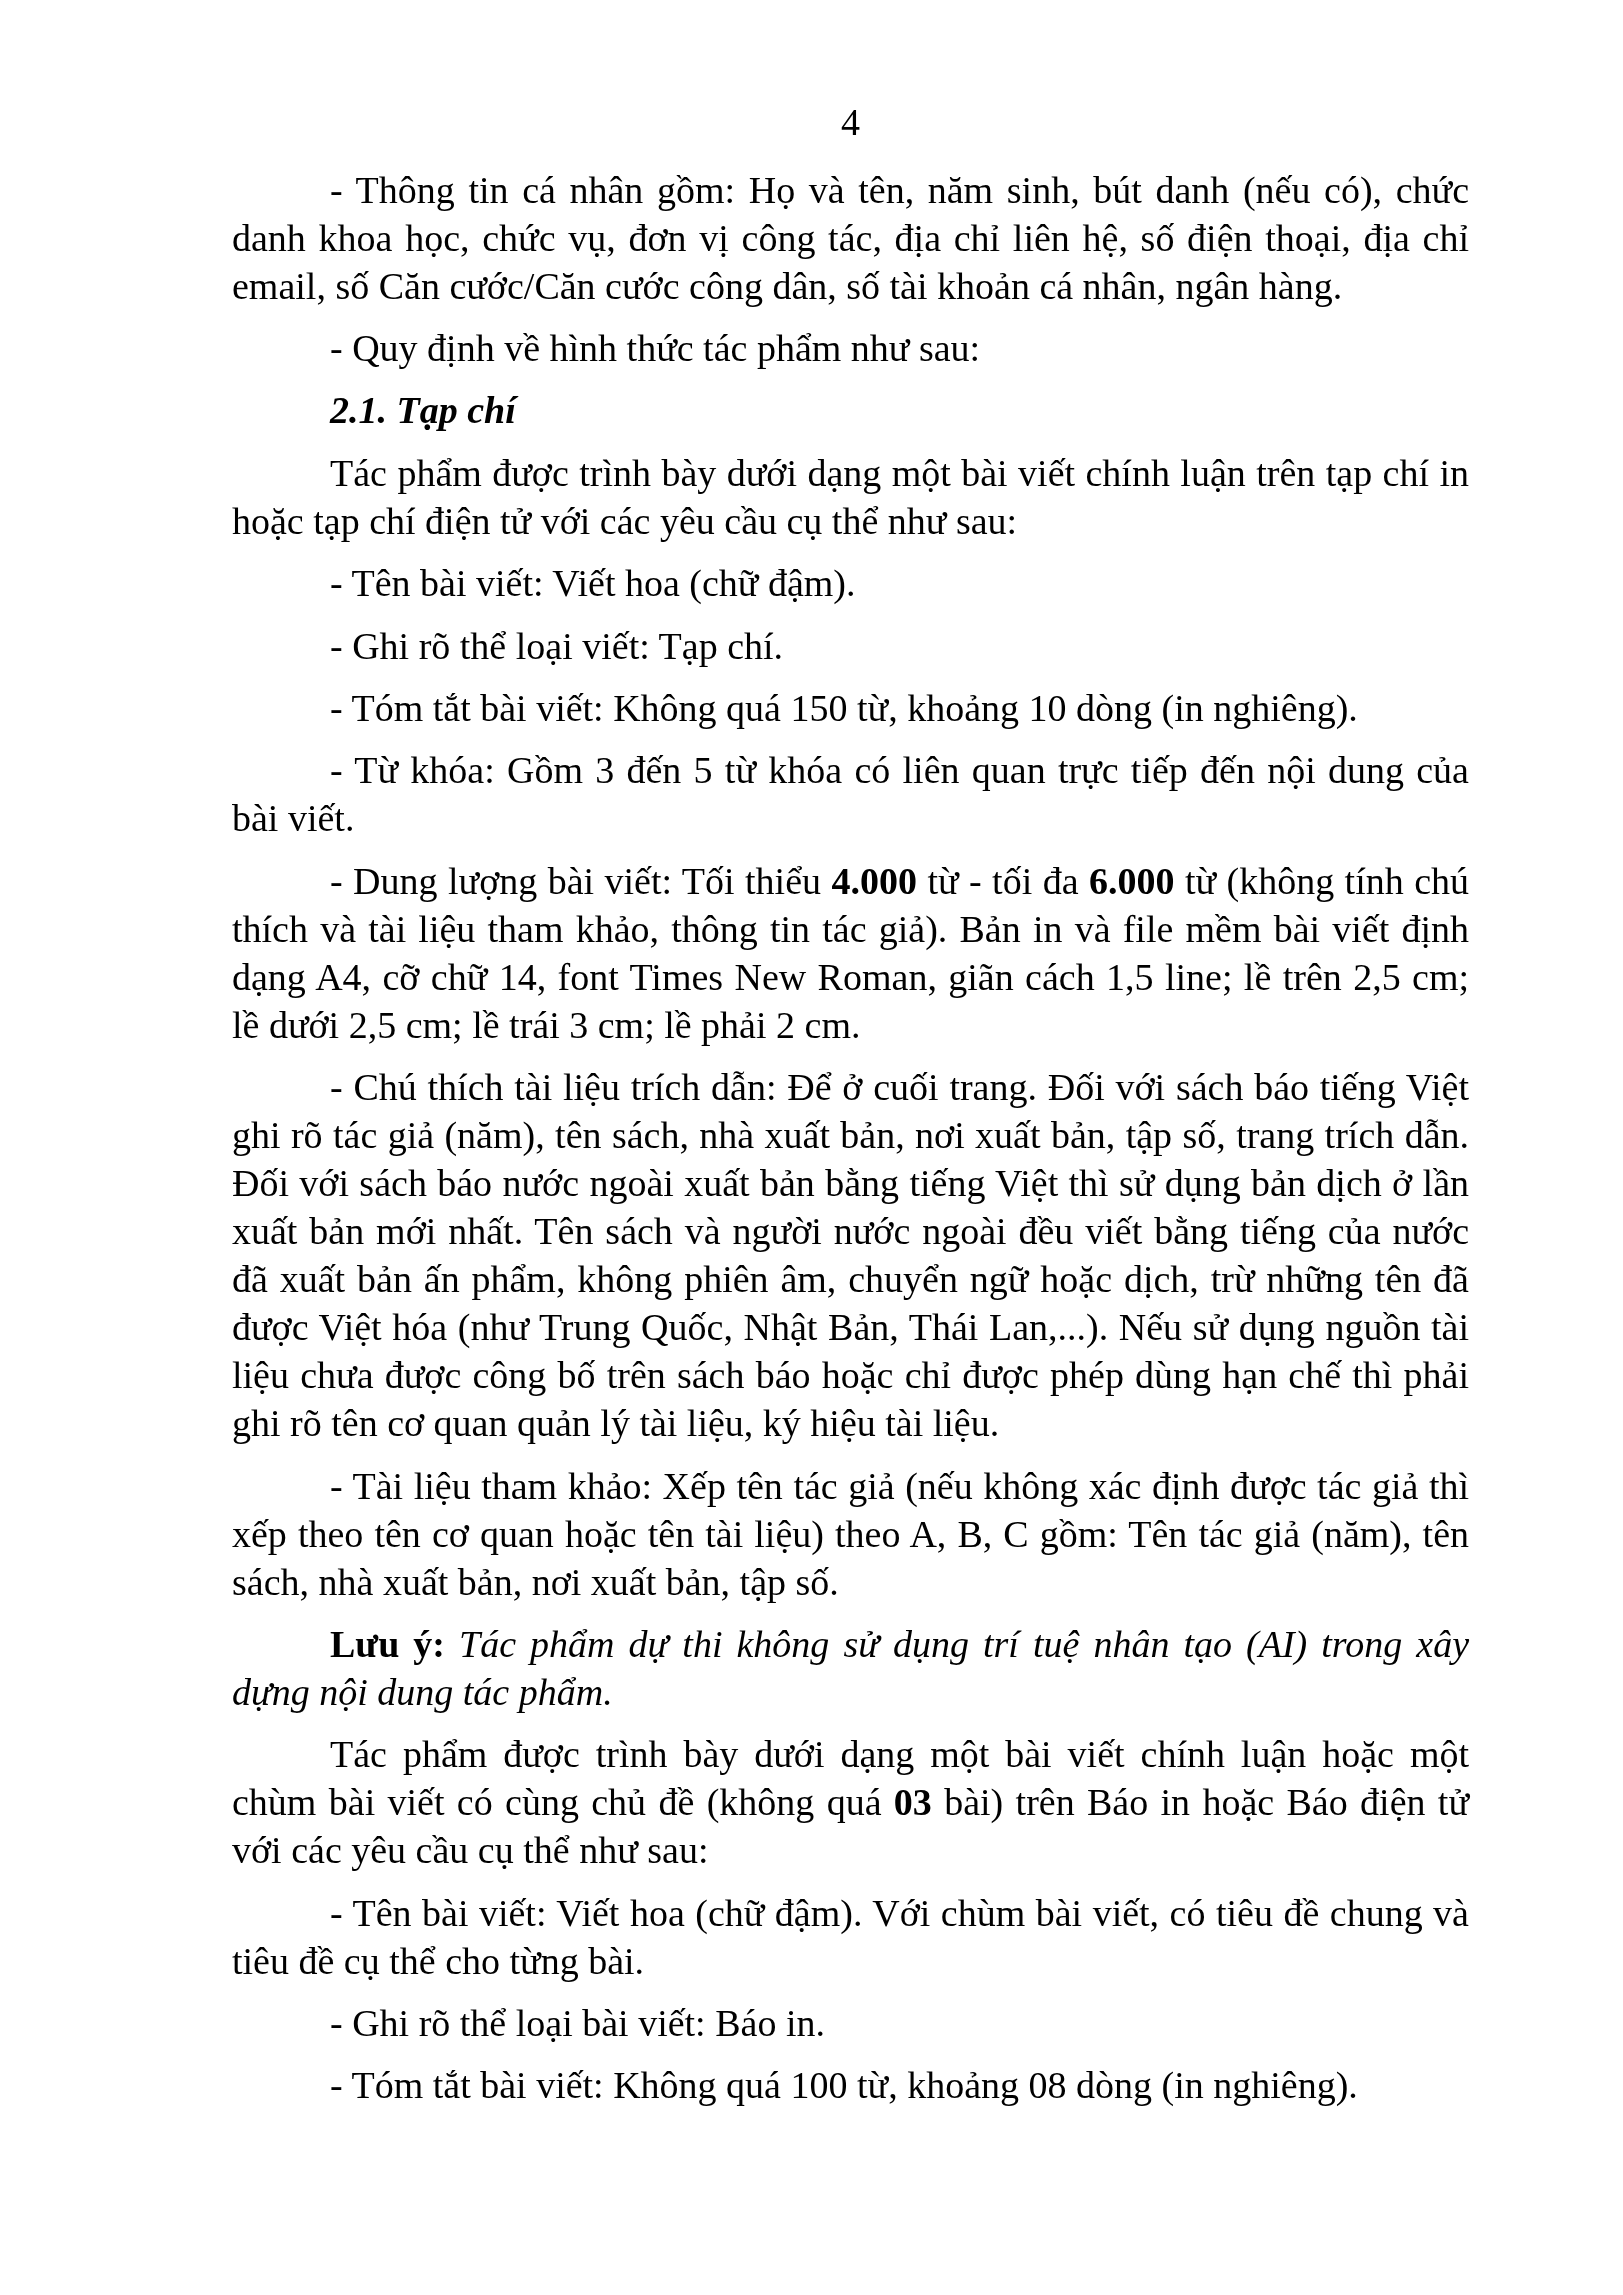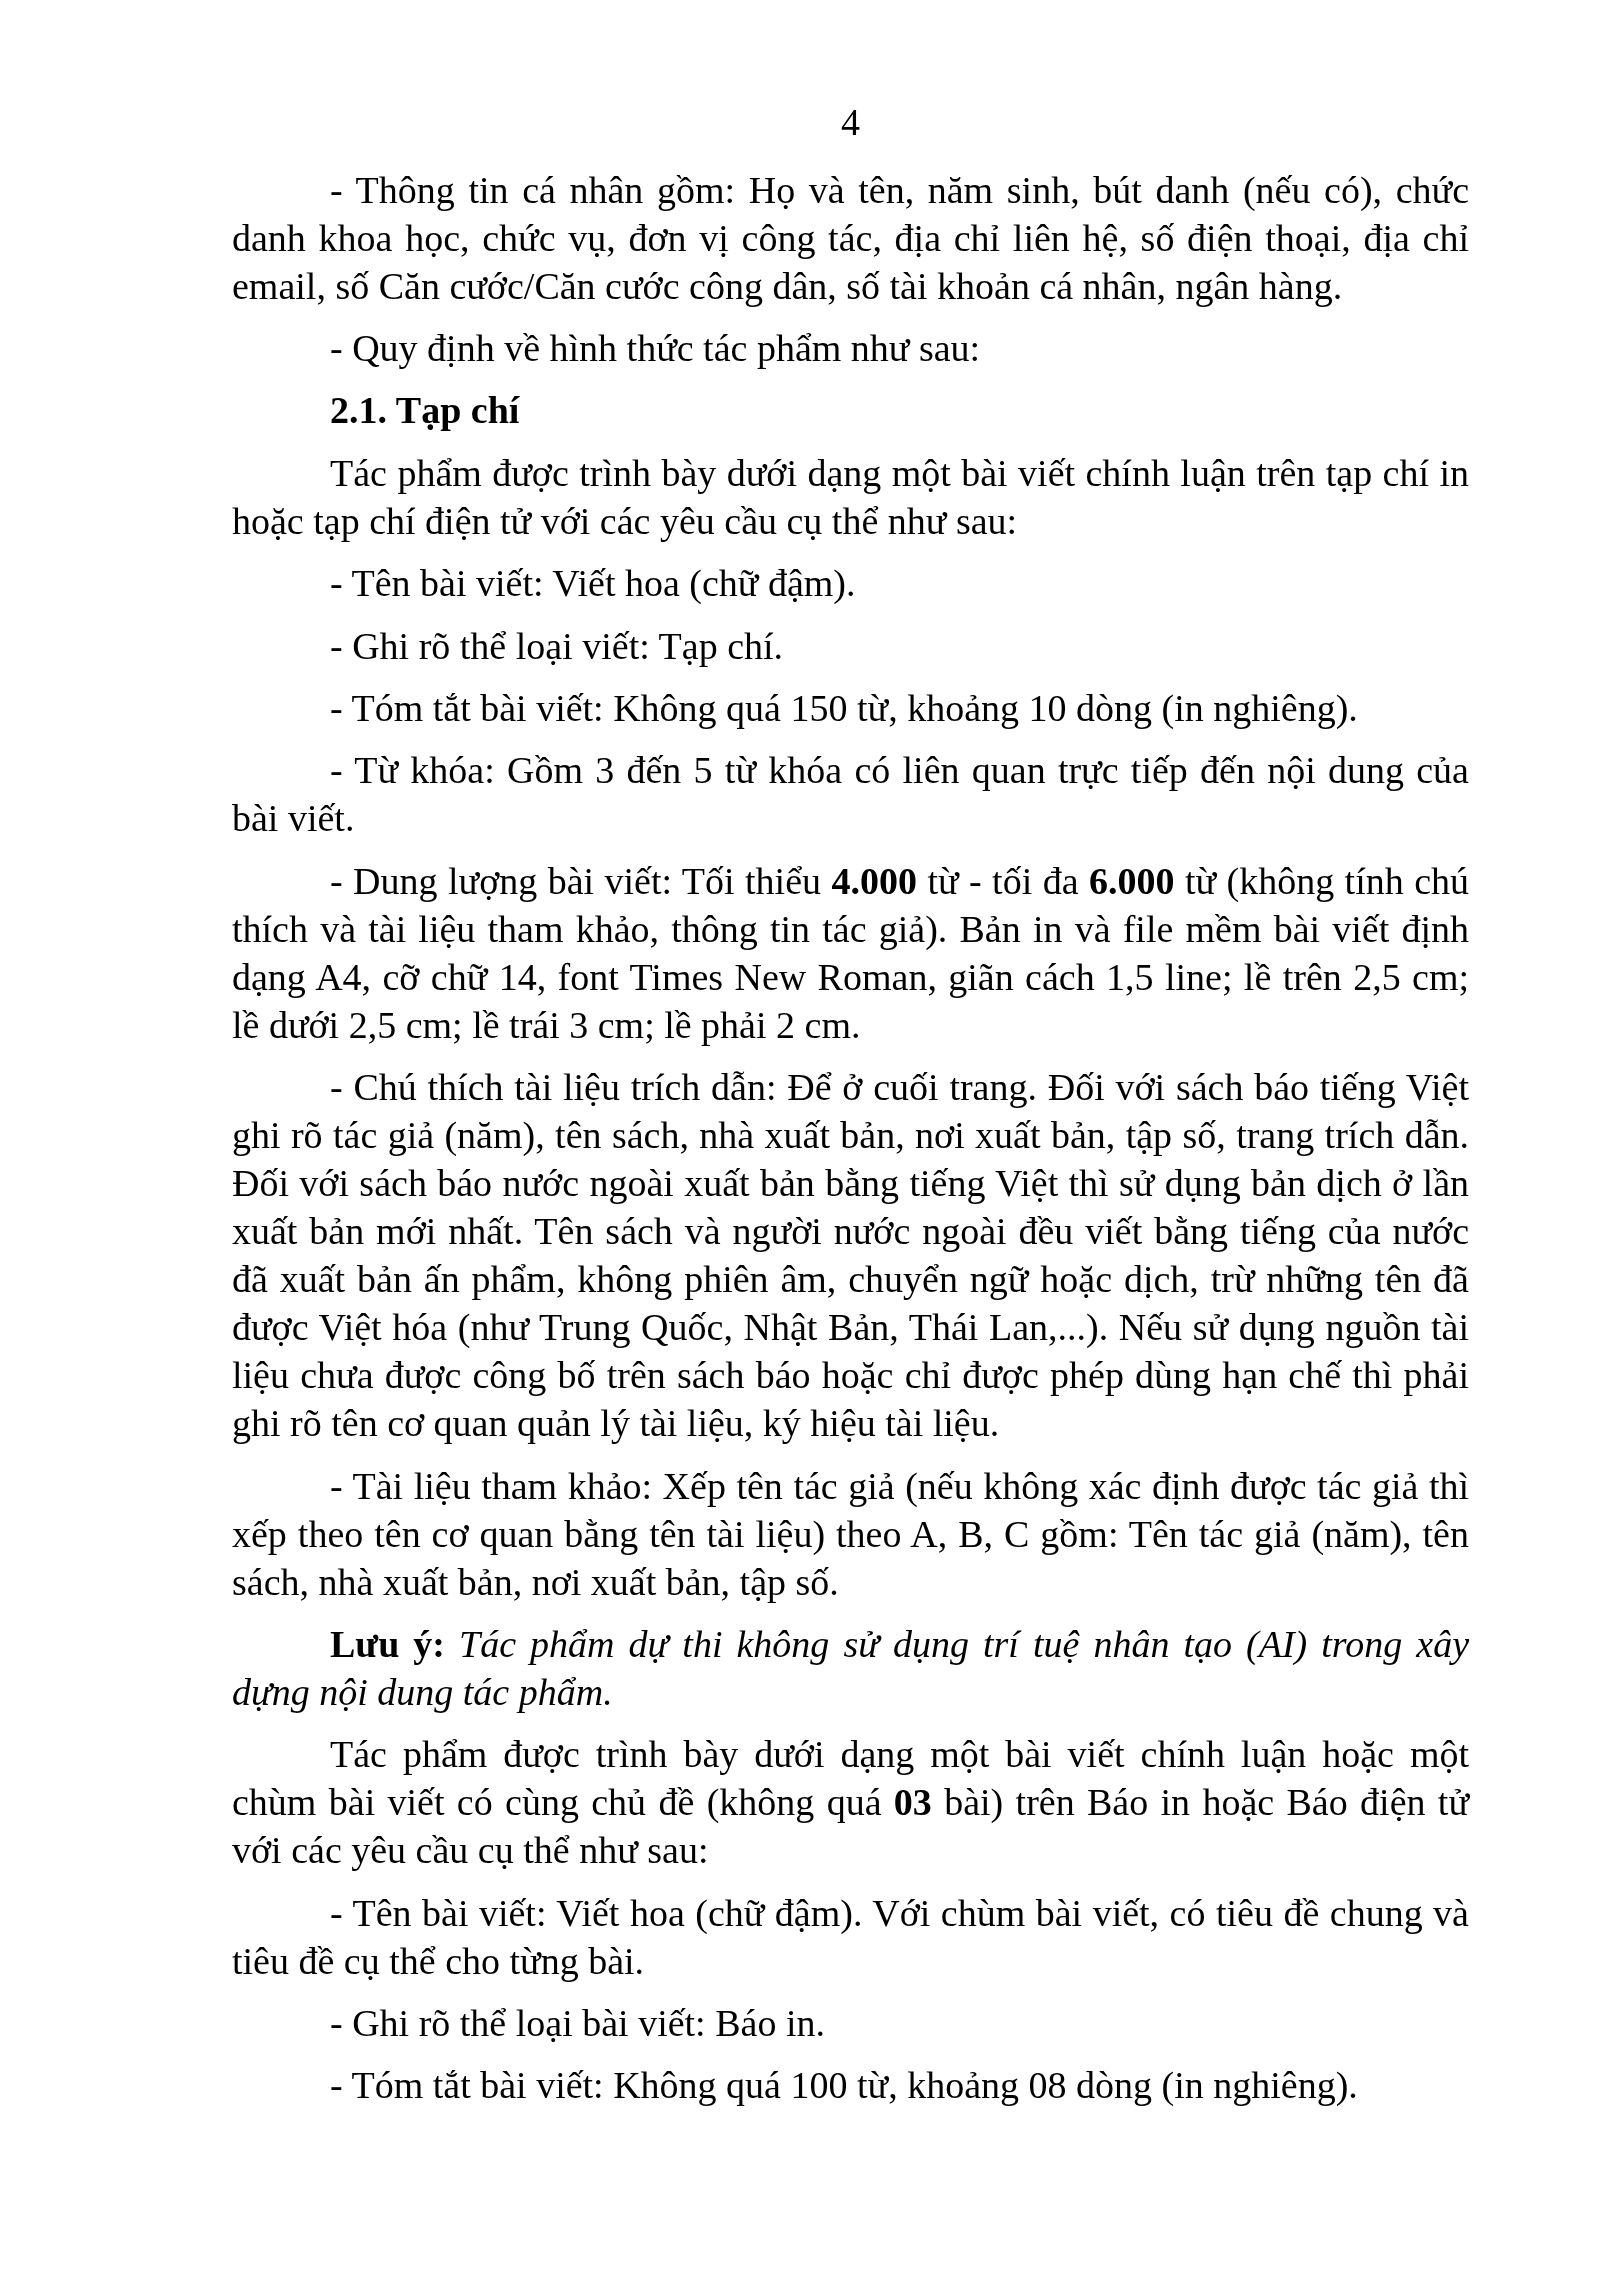--- a/index.html
+++ b/index.html
@@ -20,21 +20,21 @@
   .page-num {
     text-align: center;
     text-indent: 0;
     margin: 0 0 19.6px 0;
   }
   p {
     margin: 0 0 14.4px 0;
     text-align: justify;
     text-indent: 98px;
   }
-  .bi { font-weight: bold; }
+  .bi { font-weight: bold; font-style: italic; }
   .b  { font-weight: bold; }
   .i  { font-style: italic; margin-top: 29px; }
 </style>
 </head>
 <body>
 
 <div class="page">
 
   <p class="page-num">4</p>
 
@@ -51,21 +51,21 @@
   <p>- Ghi rõ thể loại viết: Tạp chí.</p>
 
   <p>- Tóm tắt bài viết: Không quá 150 từ, khoảng 10 dòng (in nghiêng).</p>
 
   <p>- Từ khóa: Gồm 3 đến 5 từ khóa có liên quan trực tiếp đến nội dung của bài viết.</p>
 
   <p><span>- Dung lượng bài viết: Tối thiểu </span><span class="b">4.000</span><span> từ - tối đa </span><span class="b">6.000</span><span> từ (không tính chú thích và tài liệu tham khảo, thông tin tác giả). Bản in và file mềm bài viết định dạng A4, cỡ chữ 14, font Times New Roman, giãn cách 1,5 line; lề trên 2,5 cm; lề dưới 2,5 cm; lề trái 3 cm; lề phải 2 cm.</span></p>
 
   <p>- Chú thích tài liệu trích dẫn: Để ở cuối trang. Đối với sách báo tiếng Việt ghi rõ tác giả (năm), tên sách, nhà xuất bản, nơi xuất bản, tập số, trang trích dẫn. Đối với sách báo nước ngoài xuất bản bằng tiếng Việt thì sử dụng bản dịch ở lần xuất bản mới nhất. Tên sách và người nước ngoài đều viết bằng tiếng của nước đã xuất bản ấn phẩm, không phiên âm, chuyển ngữ hoặc dịch, trừ những tên đã được Việt hóa (như Trung Quốc, Nhật Bản, Thái Lan,...). Nếu sử dụng nguồn tài liệu chưa được công bố trên sách báo hoặc chỉ được phép dùng hạn chế thì phải ghi rõ tên cơ quan quản lý tài liệu, ký hiệu tài liệu.</p>
 
-  <p>- Tài liệu tham khảo: Xếp tên tác giả (nếu không xác định được tác giả thì xếp theo tên cơ quan bằng tên tài liệu) theo A, B, C gồm: Tên tác giả (năm), tên sách, nhà xuất bản, nơi xuất bản, tập số.</p>
+  <p>- Tài liệu tham khảo: Xếp tên tác giả (nếu không xác định được tác giả thì xếp theo tên cơ quan hoặc tên tài liệu) theo A, B, C gồm: Tên tác giả (năm), tên sách, nhà xuất bản, nơi xuất bản, tập số.</p>
 
   <p><span class="b">Lưu ý: </span><span class="i">Tác phẩm dự thi không sử dụng trí tuệ nhân tạo (AI) trong xây dựng nội dung tác phẩm.</span></p>
 
 
   <p><span>Tác phẩm được trình bày dưới dạng một bài viết chính luận hoặc một chùm bài viết có cùng chủ đề (không quá </span><span class="b">03</span><span> bài) trên Báo in hoặc Báo điện tử với các yêu cầu cụ thể như sau:</span></p>
 
 
   <p>- Tên bài viết: Viết hoa (chữ đậm). Với chùm bài viết, có tiêu đề chung và tiêu đề cụ thể cho từng bài.</p>
 
   <p>- Ghi rõ thể loại bài viết: Báo in.</p>

